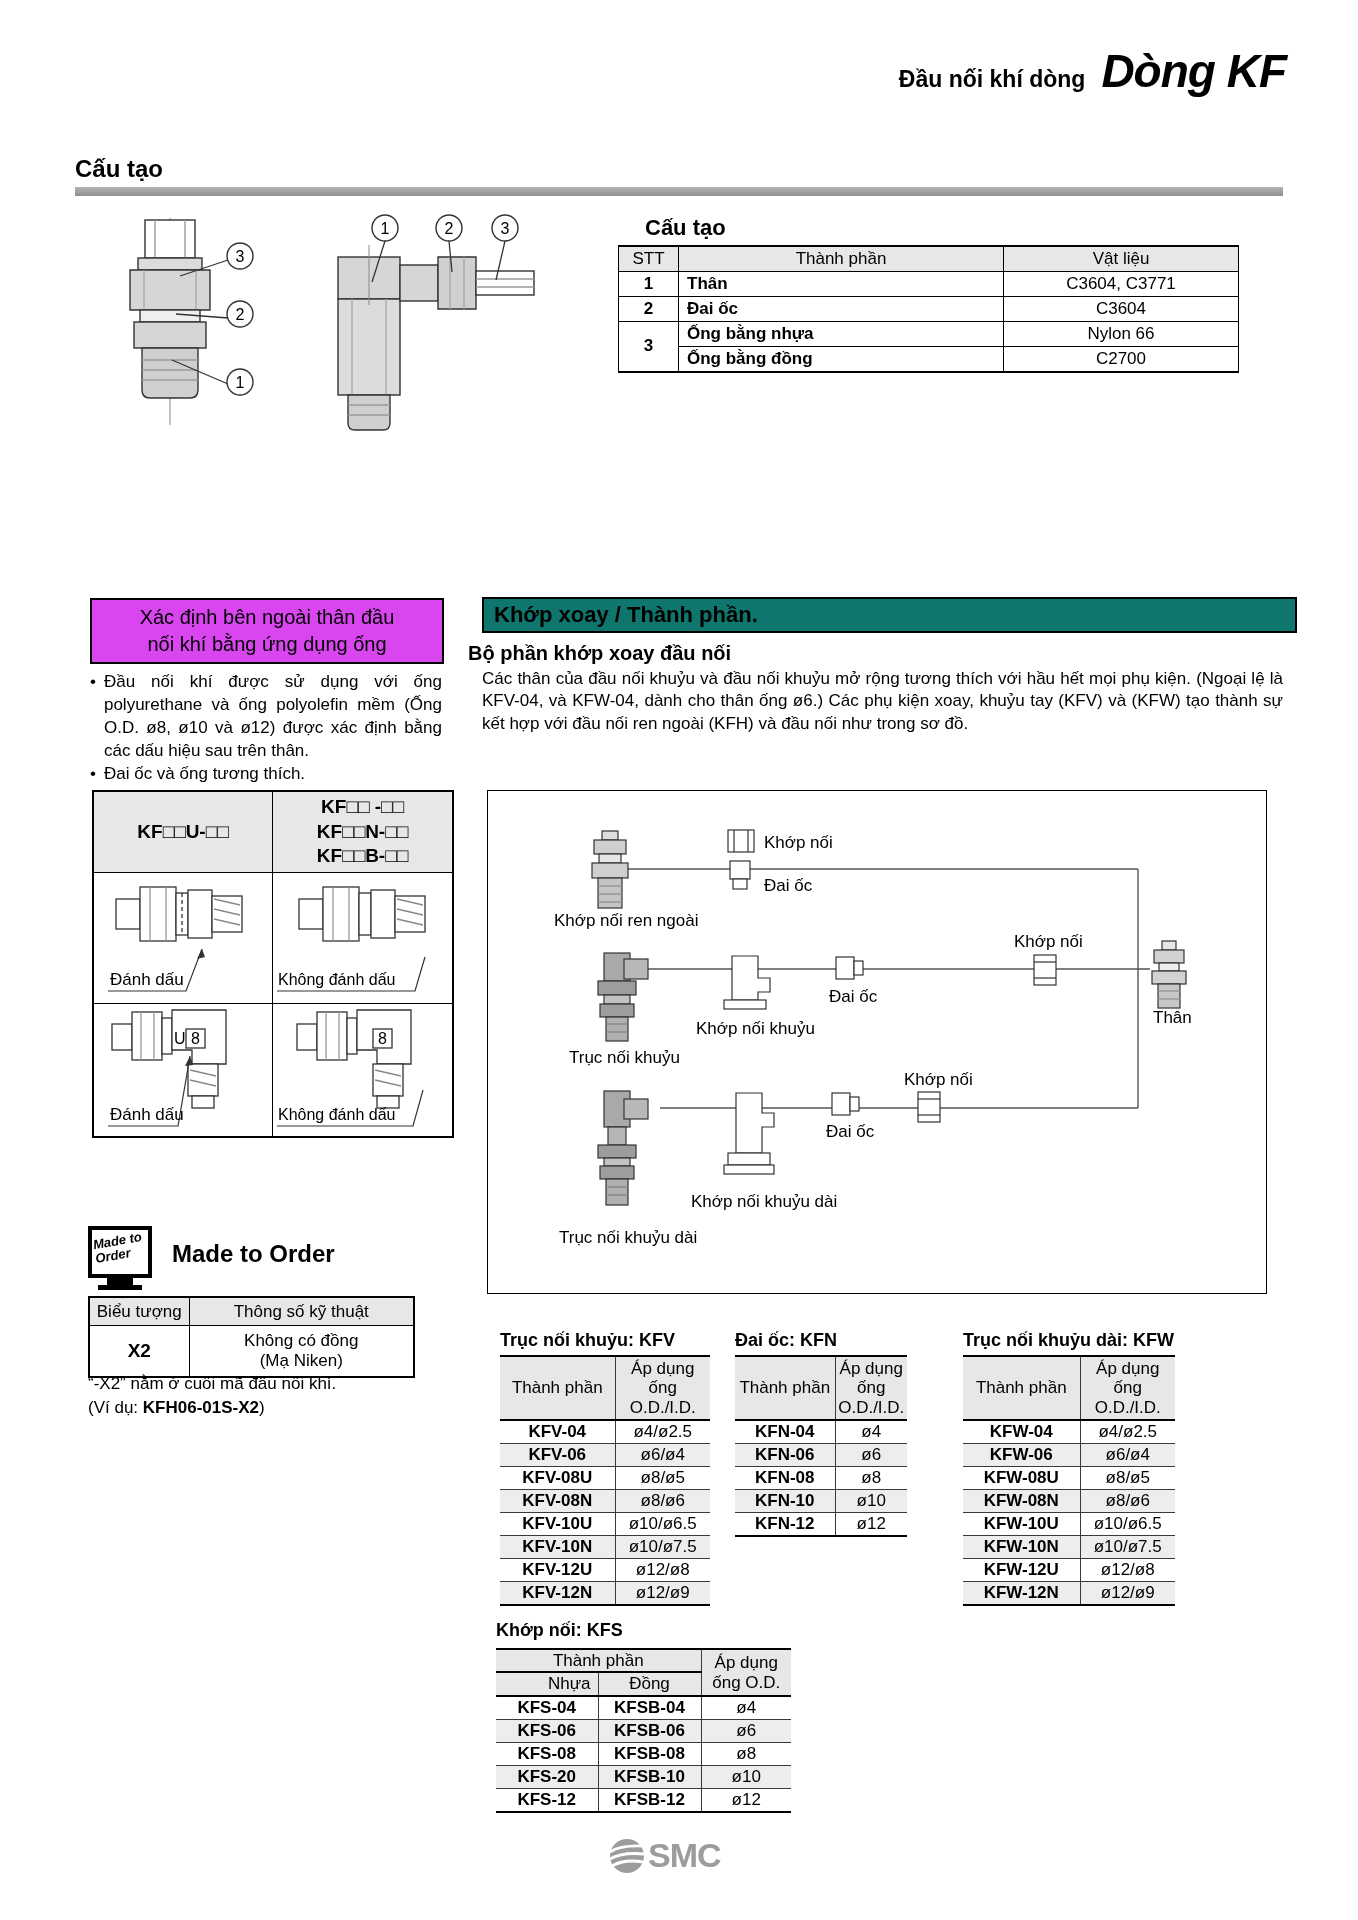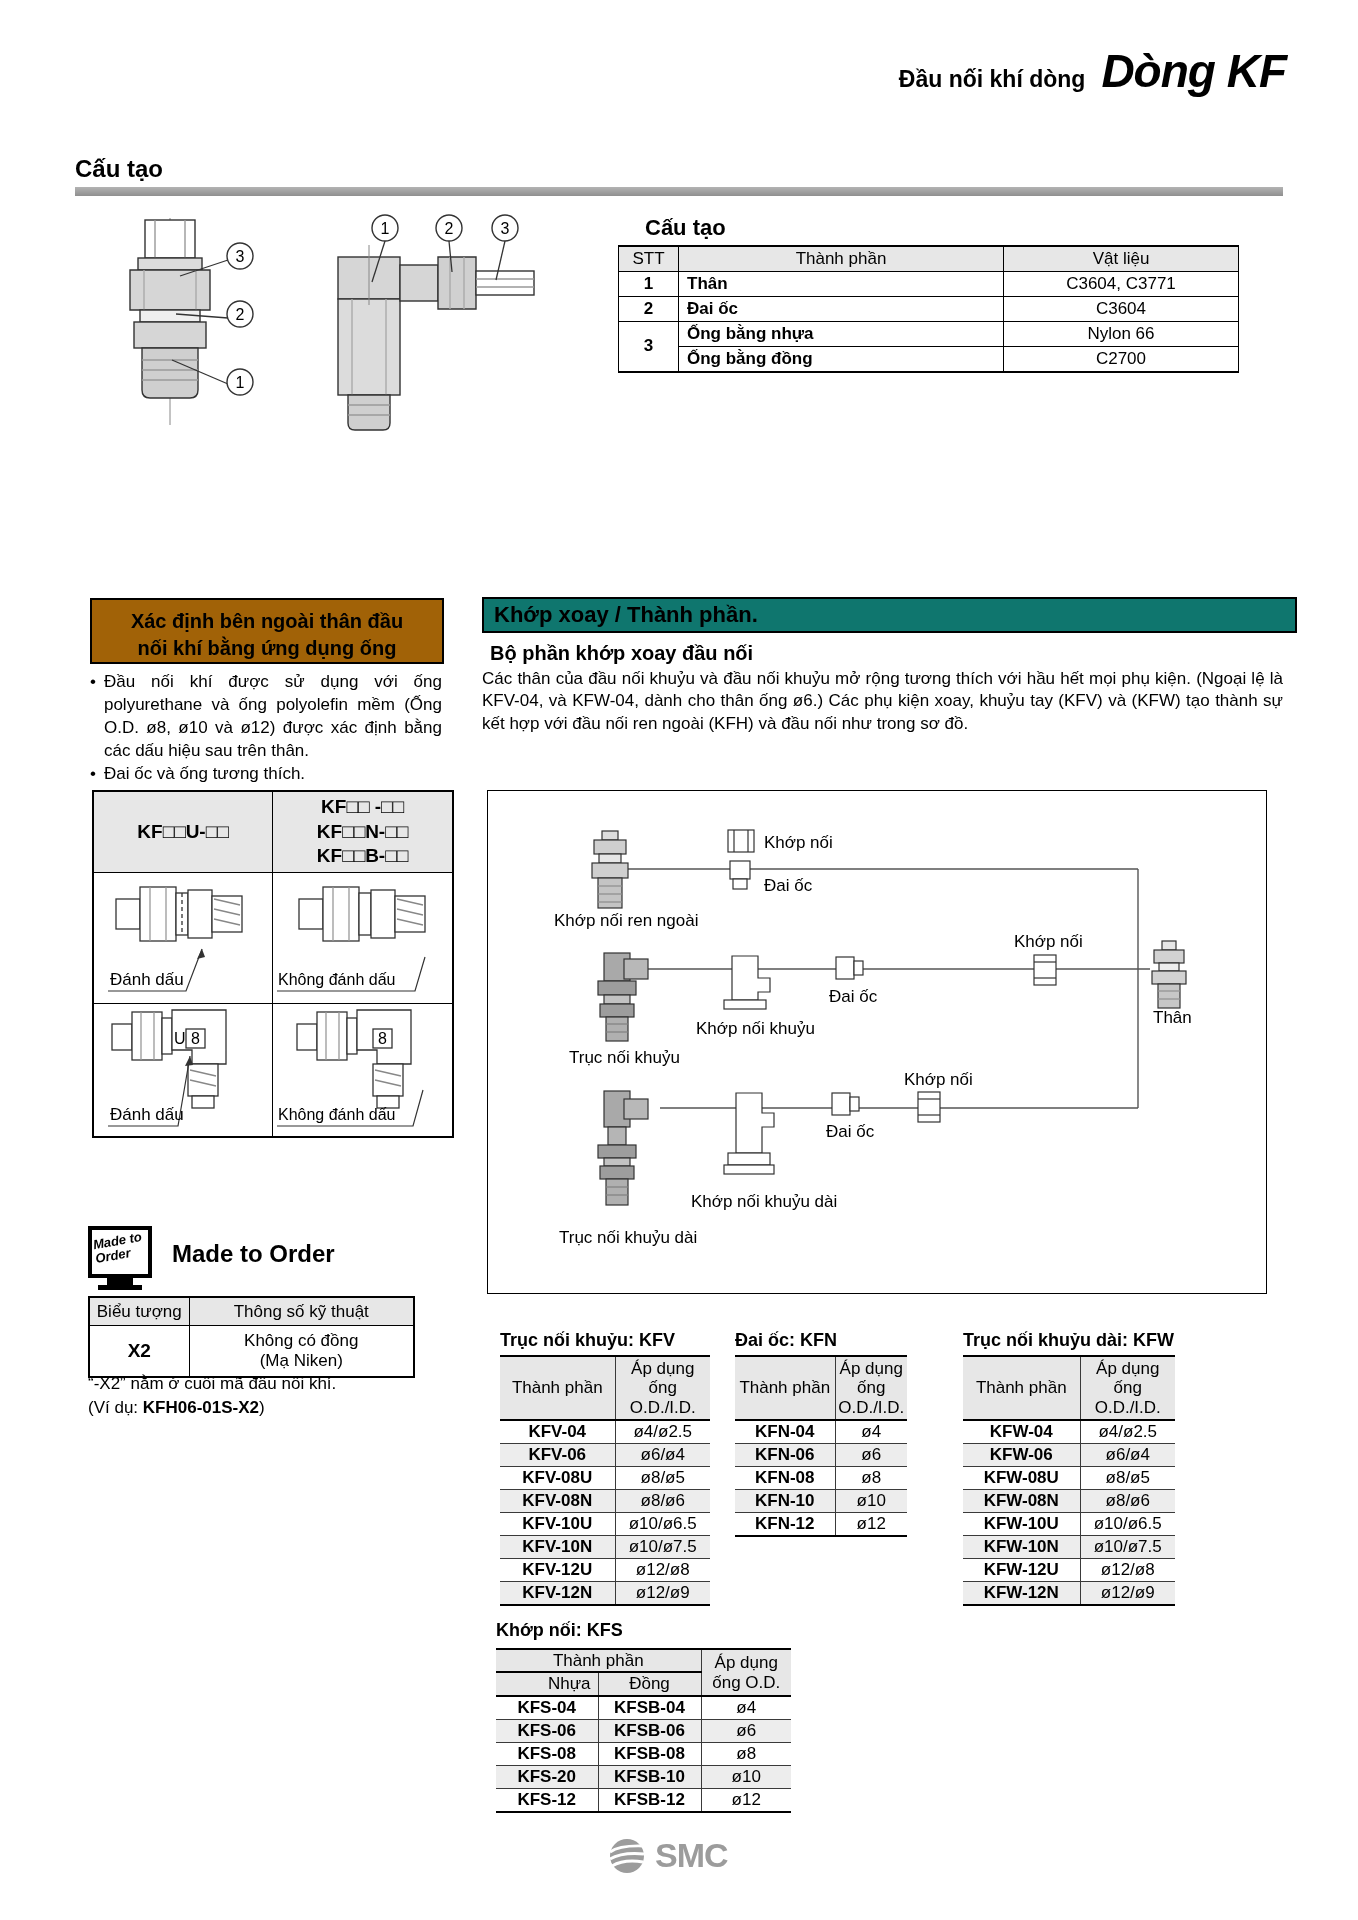--- a/index.html
+++ b/index.html
@@ -35,22 +35,22 @@
   .stable .hl{display:block;line-height:1.15;}
   .stitle{font-size:18px;font-weight:bold;}
 
   .mtable{font-size:17px;border:2px solid #000;}
   .mtable th,.mtable td{border:1px solid #000;text-align:center;line-height:1.15;}
   .mtable th{background:#e7e7e7;font-weight:normal;height:25px;}
   .mtable td{height:48px;}
   .mtable td.sym{font-weight:bold;font-size:19px;}
 
   
-  .idbox{background:#a16207;border:2px solid #000;text-align:center;font-weight:bold;
-         font-size:20px;line-height:1.35;display:flex;flex-direction:column;justify-content:flex-end;}
+  .idbox{background:#d946ef;border:2px solid #000;text-align:center;font-weight:normal;
+         font-size:20px;line-height:1.35;display:flex;flex-direction:column;justify-content:center;}
   .bullets{font-size:17px;line-height:1.36;text-align:justify;}
   .bullets .li{display:flex;gap:8px;}
   .bullets .dot{flex:0 0 auto;}
   .marktable{border:2px solid #000;}
   .marktable .hrow{display:flex;background:#e7e7e7;border-bottom:1px solid #000;}
   .marktable .hcell{display:flex;align-items:center;justify-content:center;
                     font-weight:bold;font-size:19px;line-height:1.3;}
   .marktable .row{display:flex;}
   .marktable .cell{position:relative;}
   .vline{border-left:1px solid #000;}
@@ -68,21 +68,21 @@
   
   .swivel-head{background:#0f766e;border:2px solid #000;font-size:22px;font-weight:bold;
                display:flex;align-items:center;padding-left:10px;}
   .subhead{font-size:20px;font-weight:bold;}
   .para{font-size:17px;line-height:1.32;text-align:justify;}
   .diagbox{border:1.5px solid #000;background:#fff;}
 
   svg text{font-family:"Liberation Sans","DejaVu Sans",sans-serif;}
 
   
-  .smc{display:flex;align-items:center;gap:9px;color:#9c9c9c;}
+  .smc{display:flex;align-items:center;gap:2px;color:#9c9c9c;}
   .smc .txt{font-size:34px;font-weight:bold;letter-spacing:-1px;}
 </style>
 </head>
 <body>
 
 <div class="page">
 
   <div class="abs hdr">
     <span class="pre">Đầu nối khí dòng</span>
     <span class="main">Dòng KF</span>
@@ -337,21 +337,21 @@
         </td>
       </tr>
     </tbody>
   </table>
   <div class="abs notes" style="left:88px;top:1372px;width:350px;">
     <div>“-X2” nằm ở cuối mã đầu nối khí.</div>
     <div><span>(Ví dụ: </span><b>KFH06-01S-X2</b><span>)</span></div>
   </div>
 
   <div class="abs swivel-head" style="left:482px;top:597px;width:801px;height:32px;">Khớp xoay / Thành phần.</div>
-  <div class="abs subhead" style="left:490px;top:642px;">Bộ phần khớp xoay đầu nối</div>
+  <div class="abs subhead" style="left:468px;top:642px;">Bộ phần khớp xoay đầu nối</div>
   <div class="abs para" style="left:482px;top:668px;width:801px;">Các thân của đầu nối khuỷu và đầu nối khuỷu mở rộng tương thích với hầu hết mọi phụ kiện. (Ngoại lệ là KFV-04, và KFW-04, dành cho thân ống ø6.) Các phụ kiện xoay, khuỷu tay (KFV) và (KFW) tạo thành sự kết hợp với đầu nối ren ngoài (KFH) và đầu nối như trong sơ đồ.</div>
 
   <div class="abs diagbox" style="left:487px;top:790px;width:778px;height:502px;">
     <svg width="778" height="502" viewBox="0 0 778 502">
 
       <g stroke="#555" stroke-width="1.4" fill="none">
         <line x1="140" y1="78" x2="650" y2="78"></line>
         <line x1="650" y1="78" x2="650" y2="317"></line>
         <line x1="160" y1="178" x2="662" y2="178"></line>
         <line x1="172" y1="317" x2="650" y2="317"></line>

